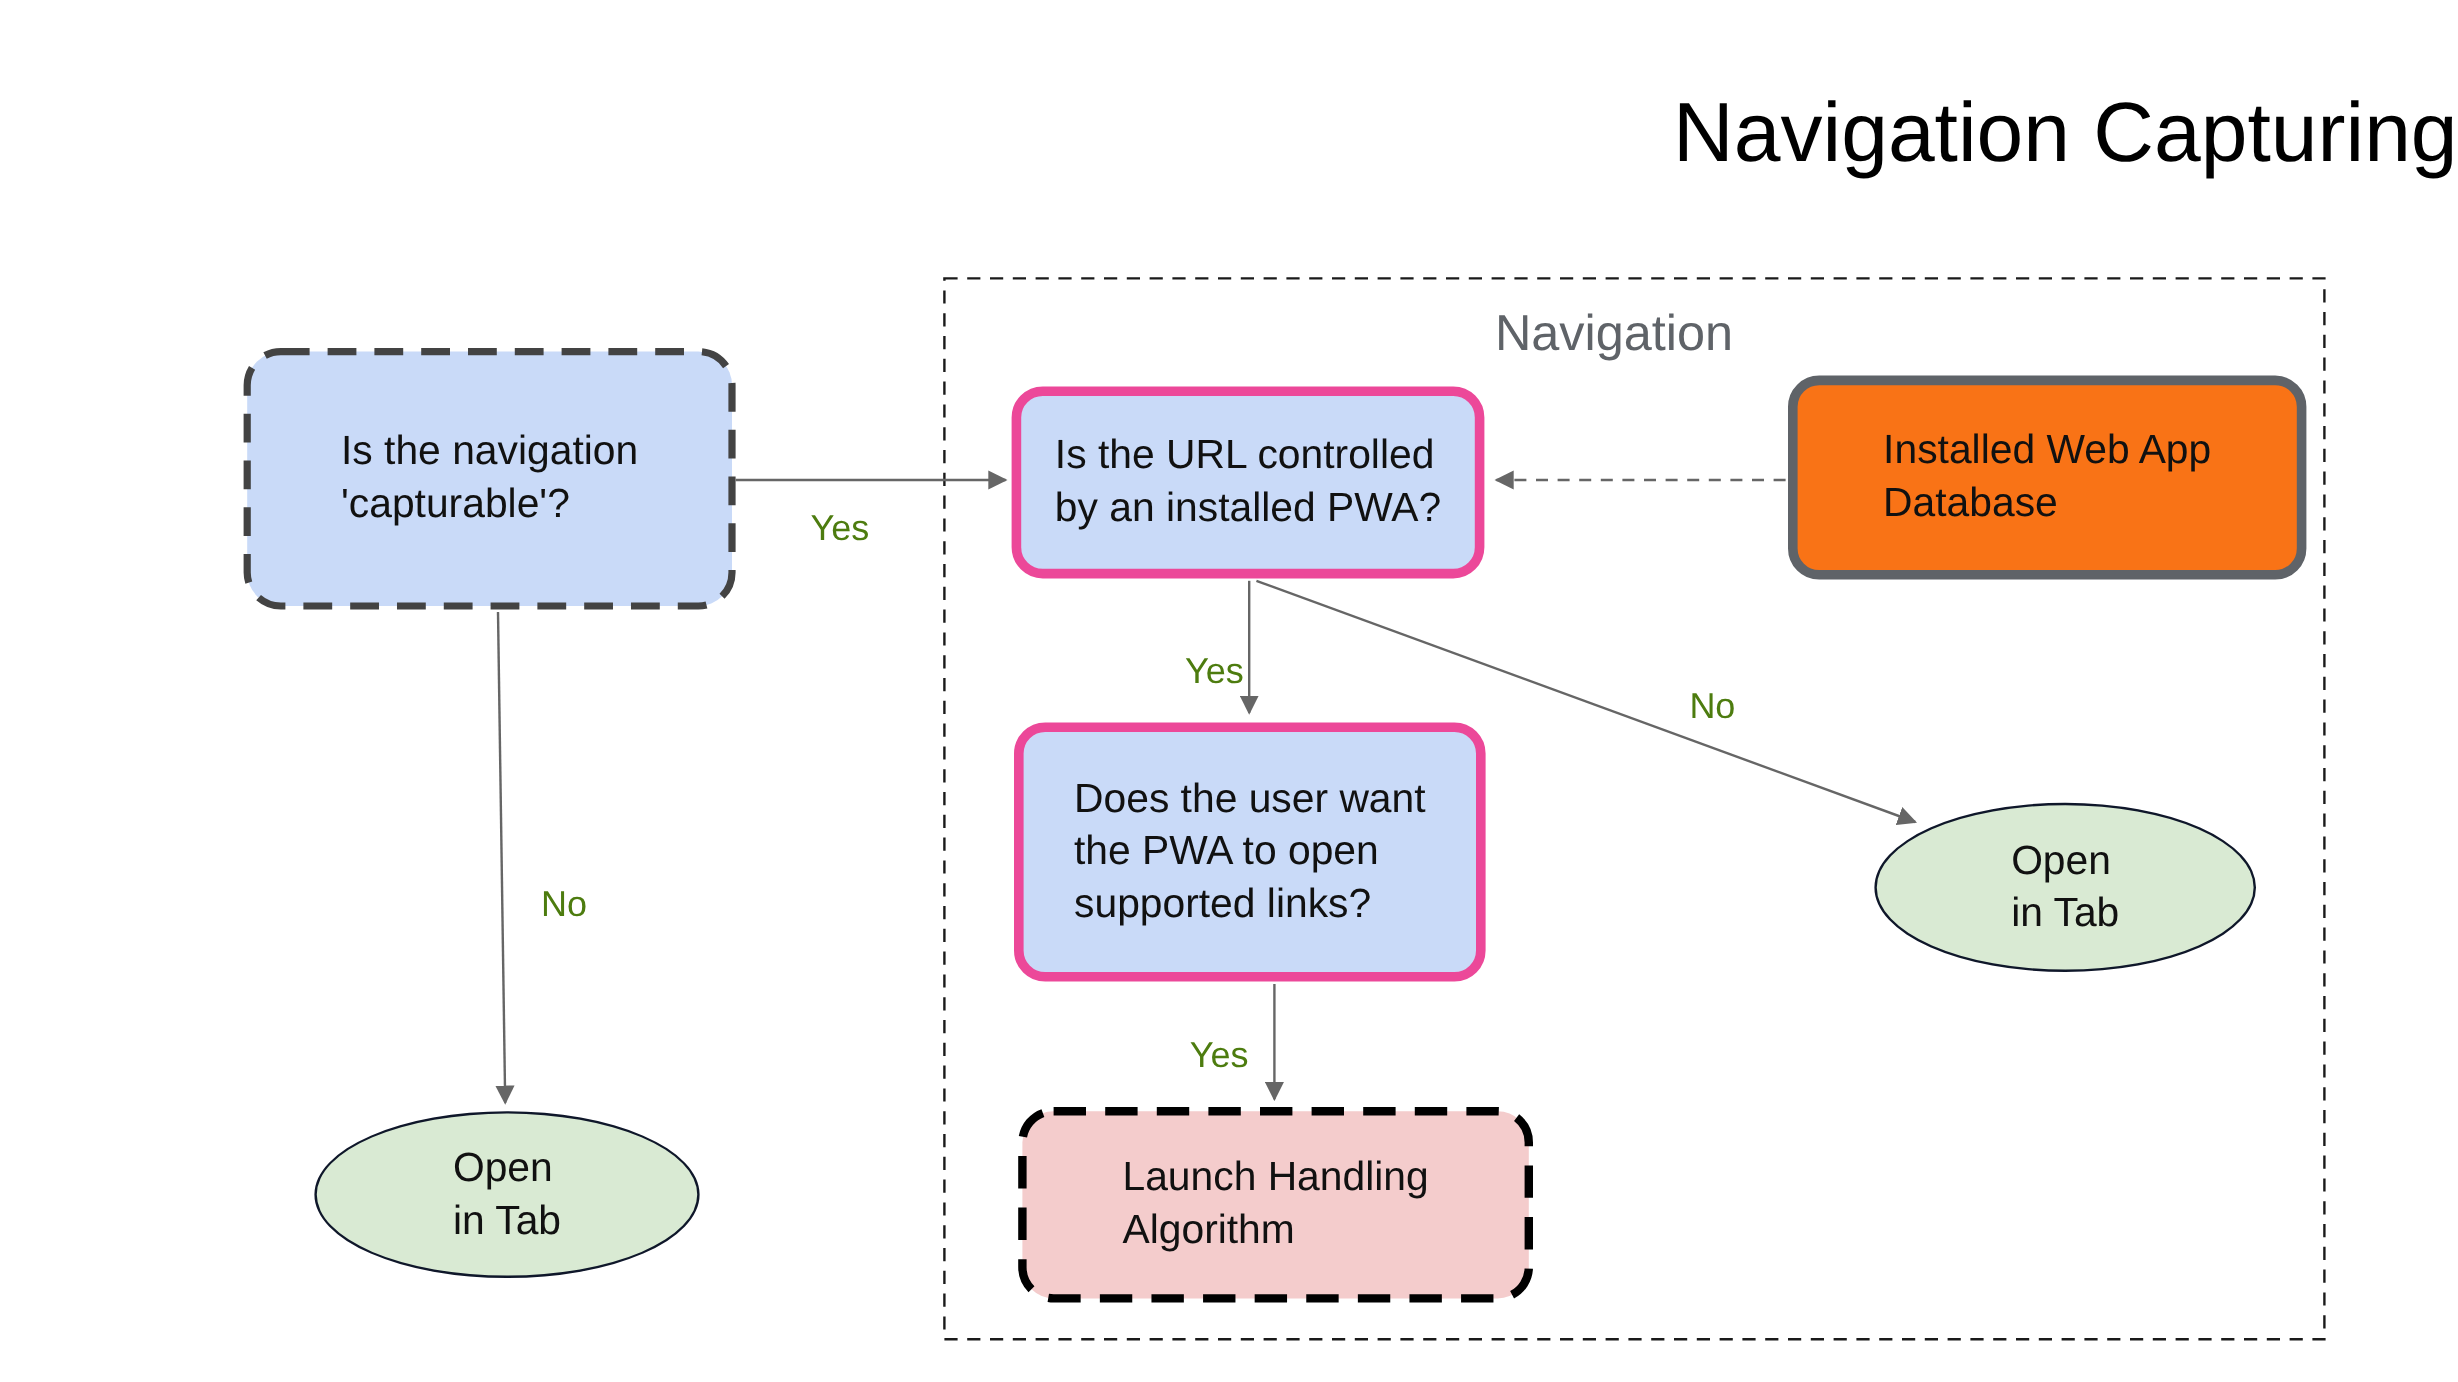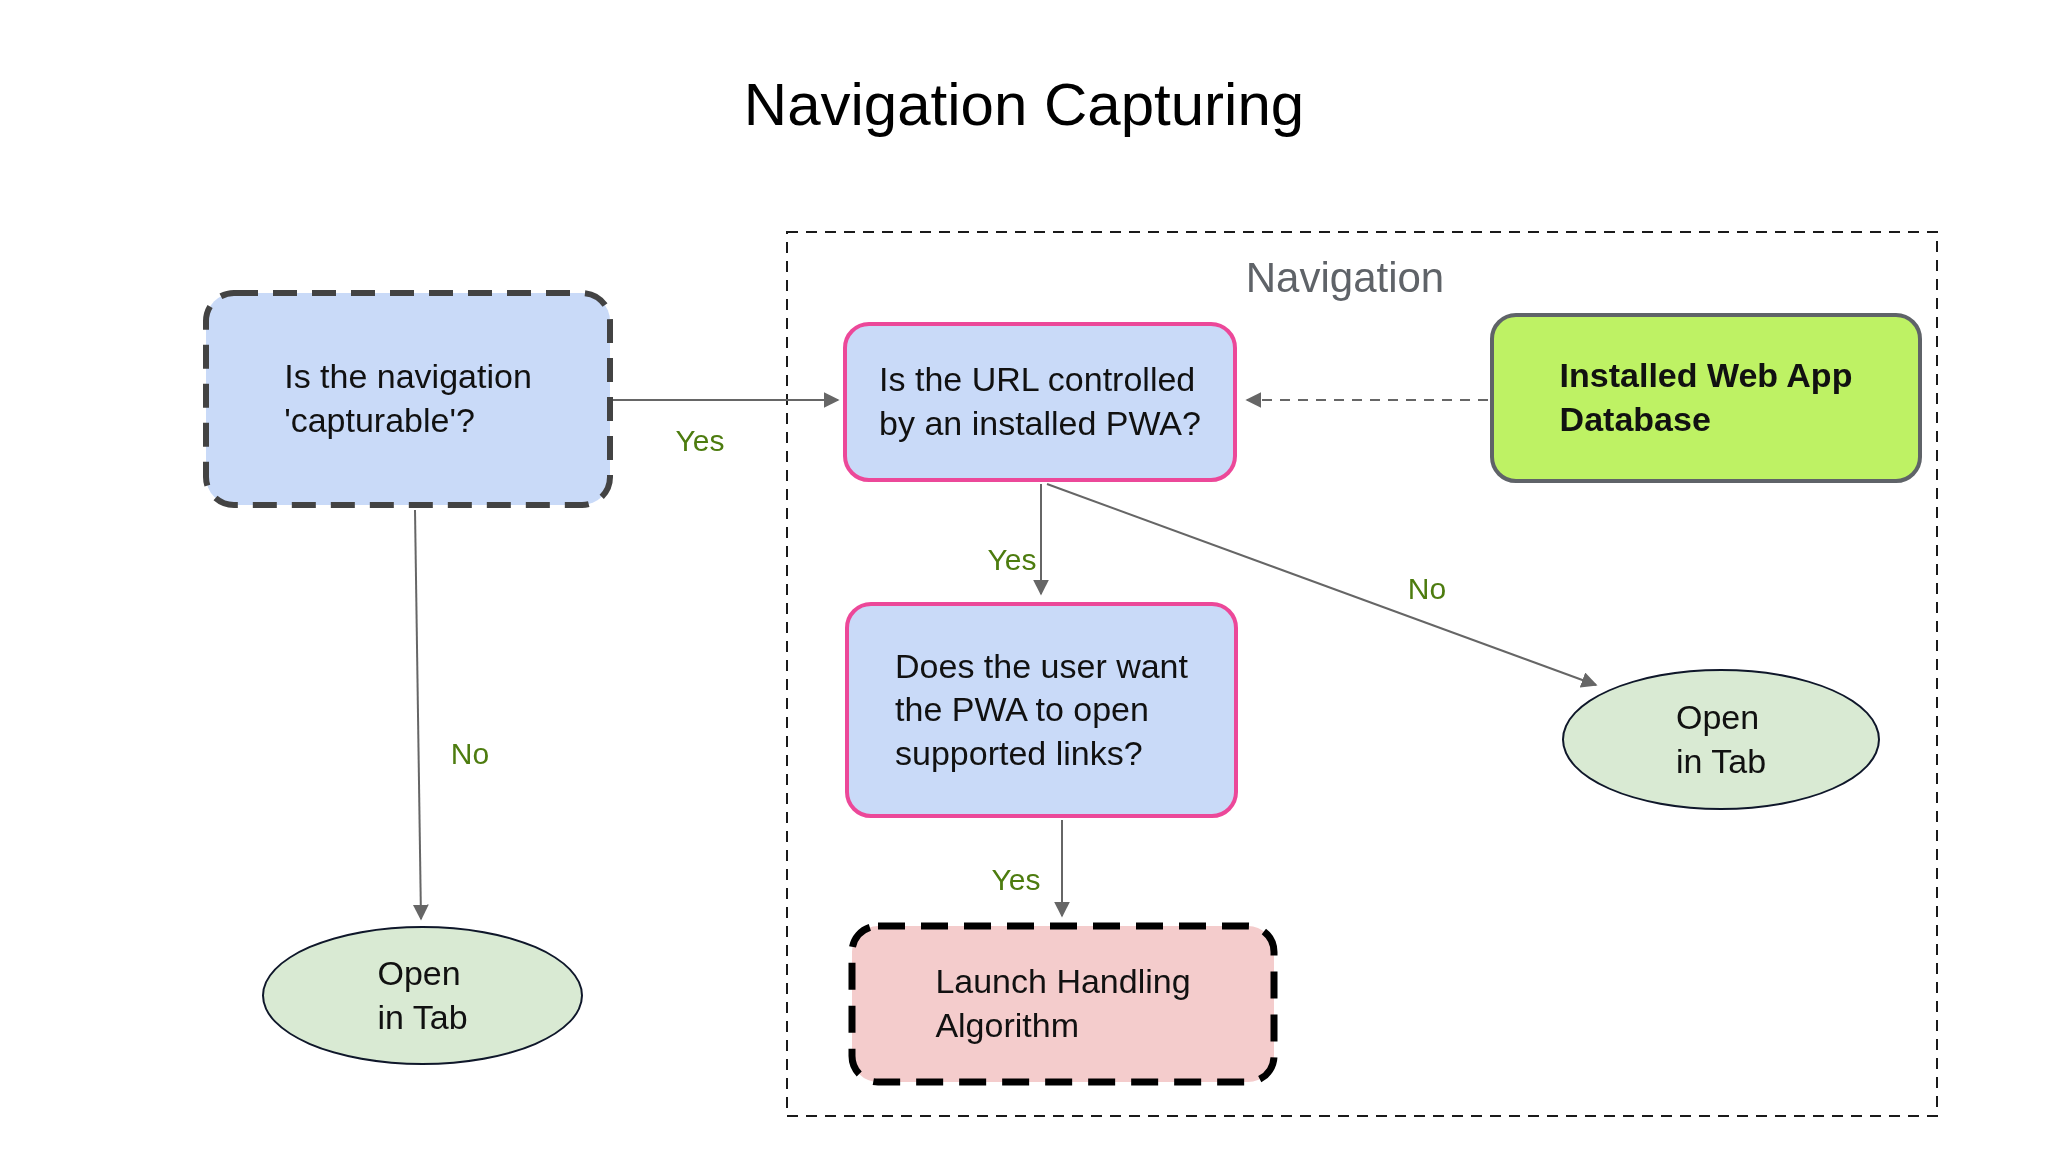--- a/index.html
+++ b/index.html
@@ -9,45 +9,45 @@
     height: 1152px;
     background: #ffffff;
     font-family: "Liberation Sans", "DejaVu Sans", sans-serif;
     overflow: hidden;
   }
   .title {
     position: absolute;
     top: 70px;
     left: 0;
     width: 100%;
-    text-align: center;
-    font-size: 60px;
+    text-align: right;
+    font-size: 70px;
     font-weight: 400;
     color: #000000;
     letter-spacing: 0px;
   }
   svg.connectors {
     position: absolute;
     top: 0; left: 0;
     width: 2048px; height: 1152px;
   }
   .node {
     position: absolute;
     display: flex;
     align-items: center;
     justify-content: center;
     font-size: 34px;
     line-height: 1.28;
     color: #111111;
     white-space: pre-line;
     box-sizing: border-box;
   }
-  .node.rect-solid { border-radius: 26px; border: 4px solid #ec4899; }
+  .node.rect-solid { border-radius: 26px; border: 8px solid #ec4899; }
   .node.blue  { background: #c9daf8; }
-  .node.gray  { background: #bef264; border-color: #5f6368; font-weight: bold; }
+  .node.gray  { background: #f97316; border-color: #5f6368; }
   .node.ellipse {
     background: #d9ead3;
     border: 2px solid #0f172a;
     border-radius: 50%;
   }
   .node.transparent { background: transparent; border: none; }
   .group-label {
     position: absolute;
     left: 1145px;
     top: 254px;

